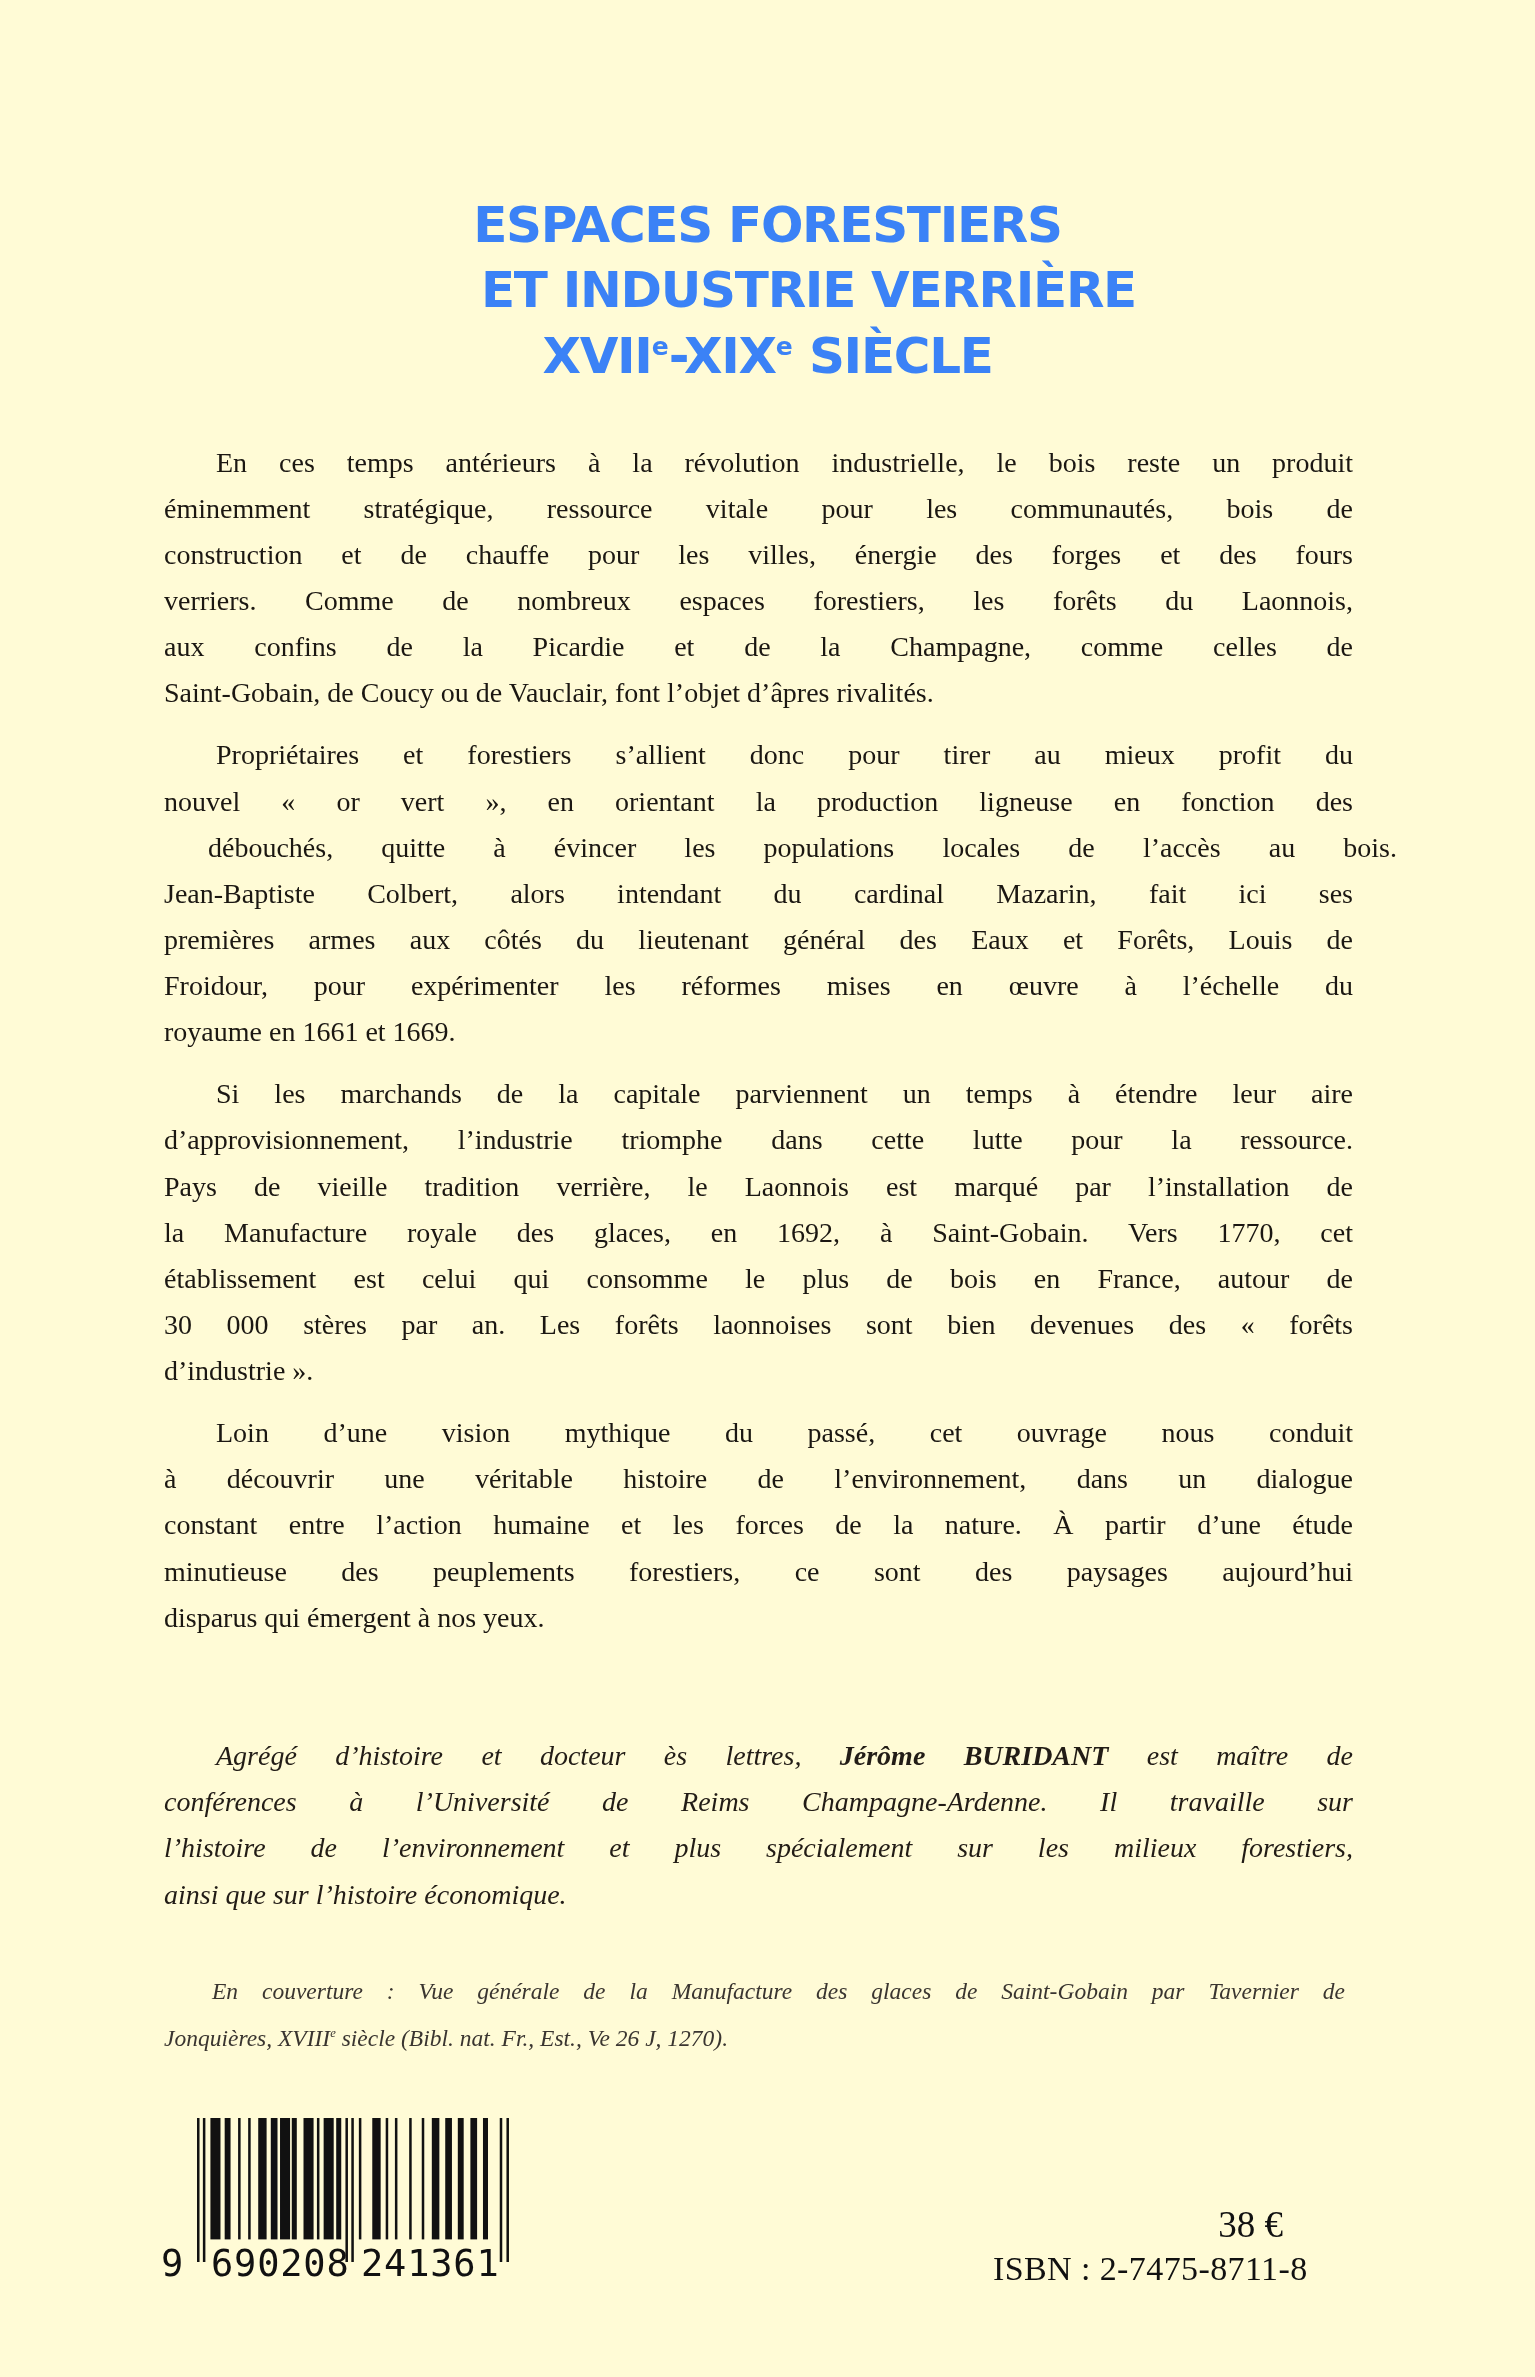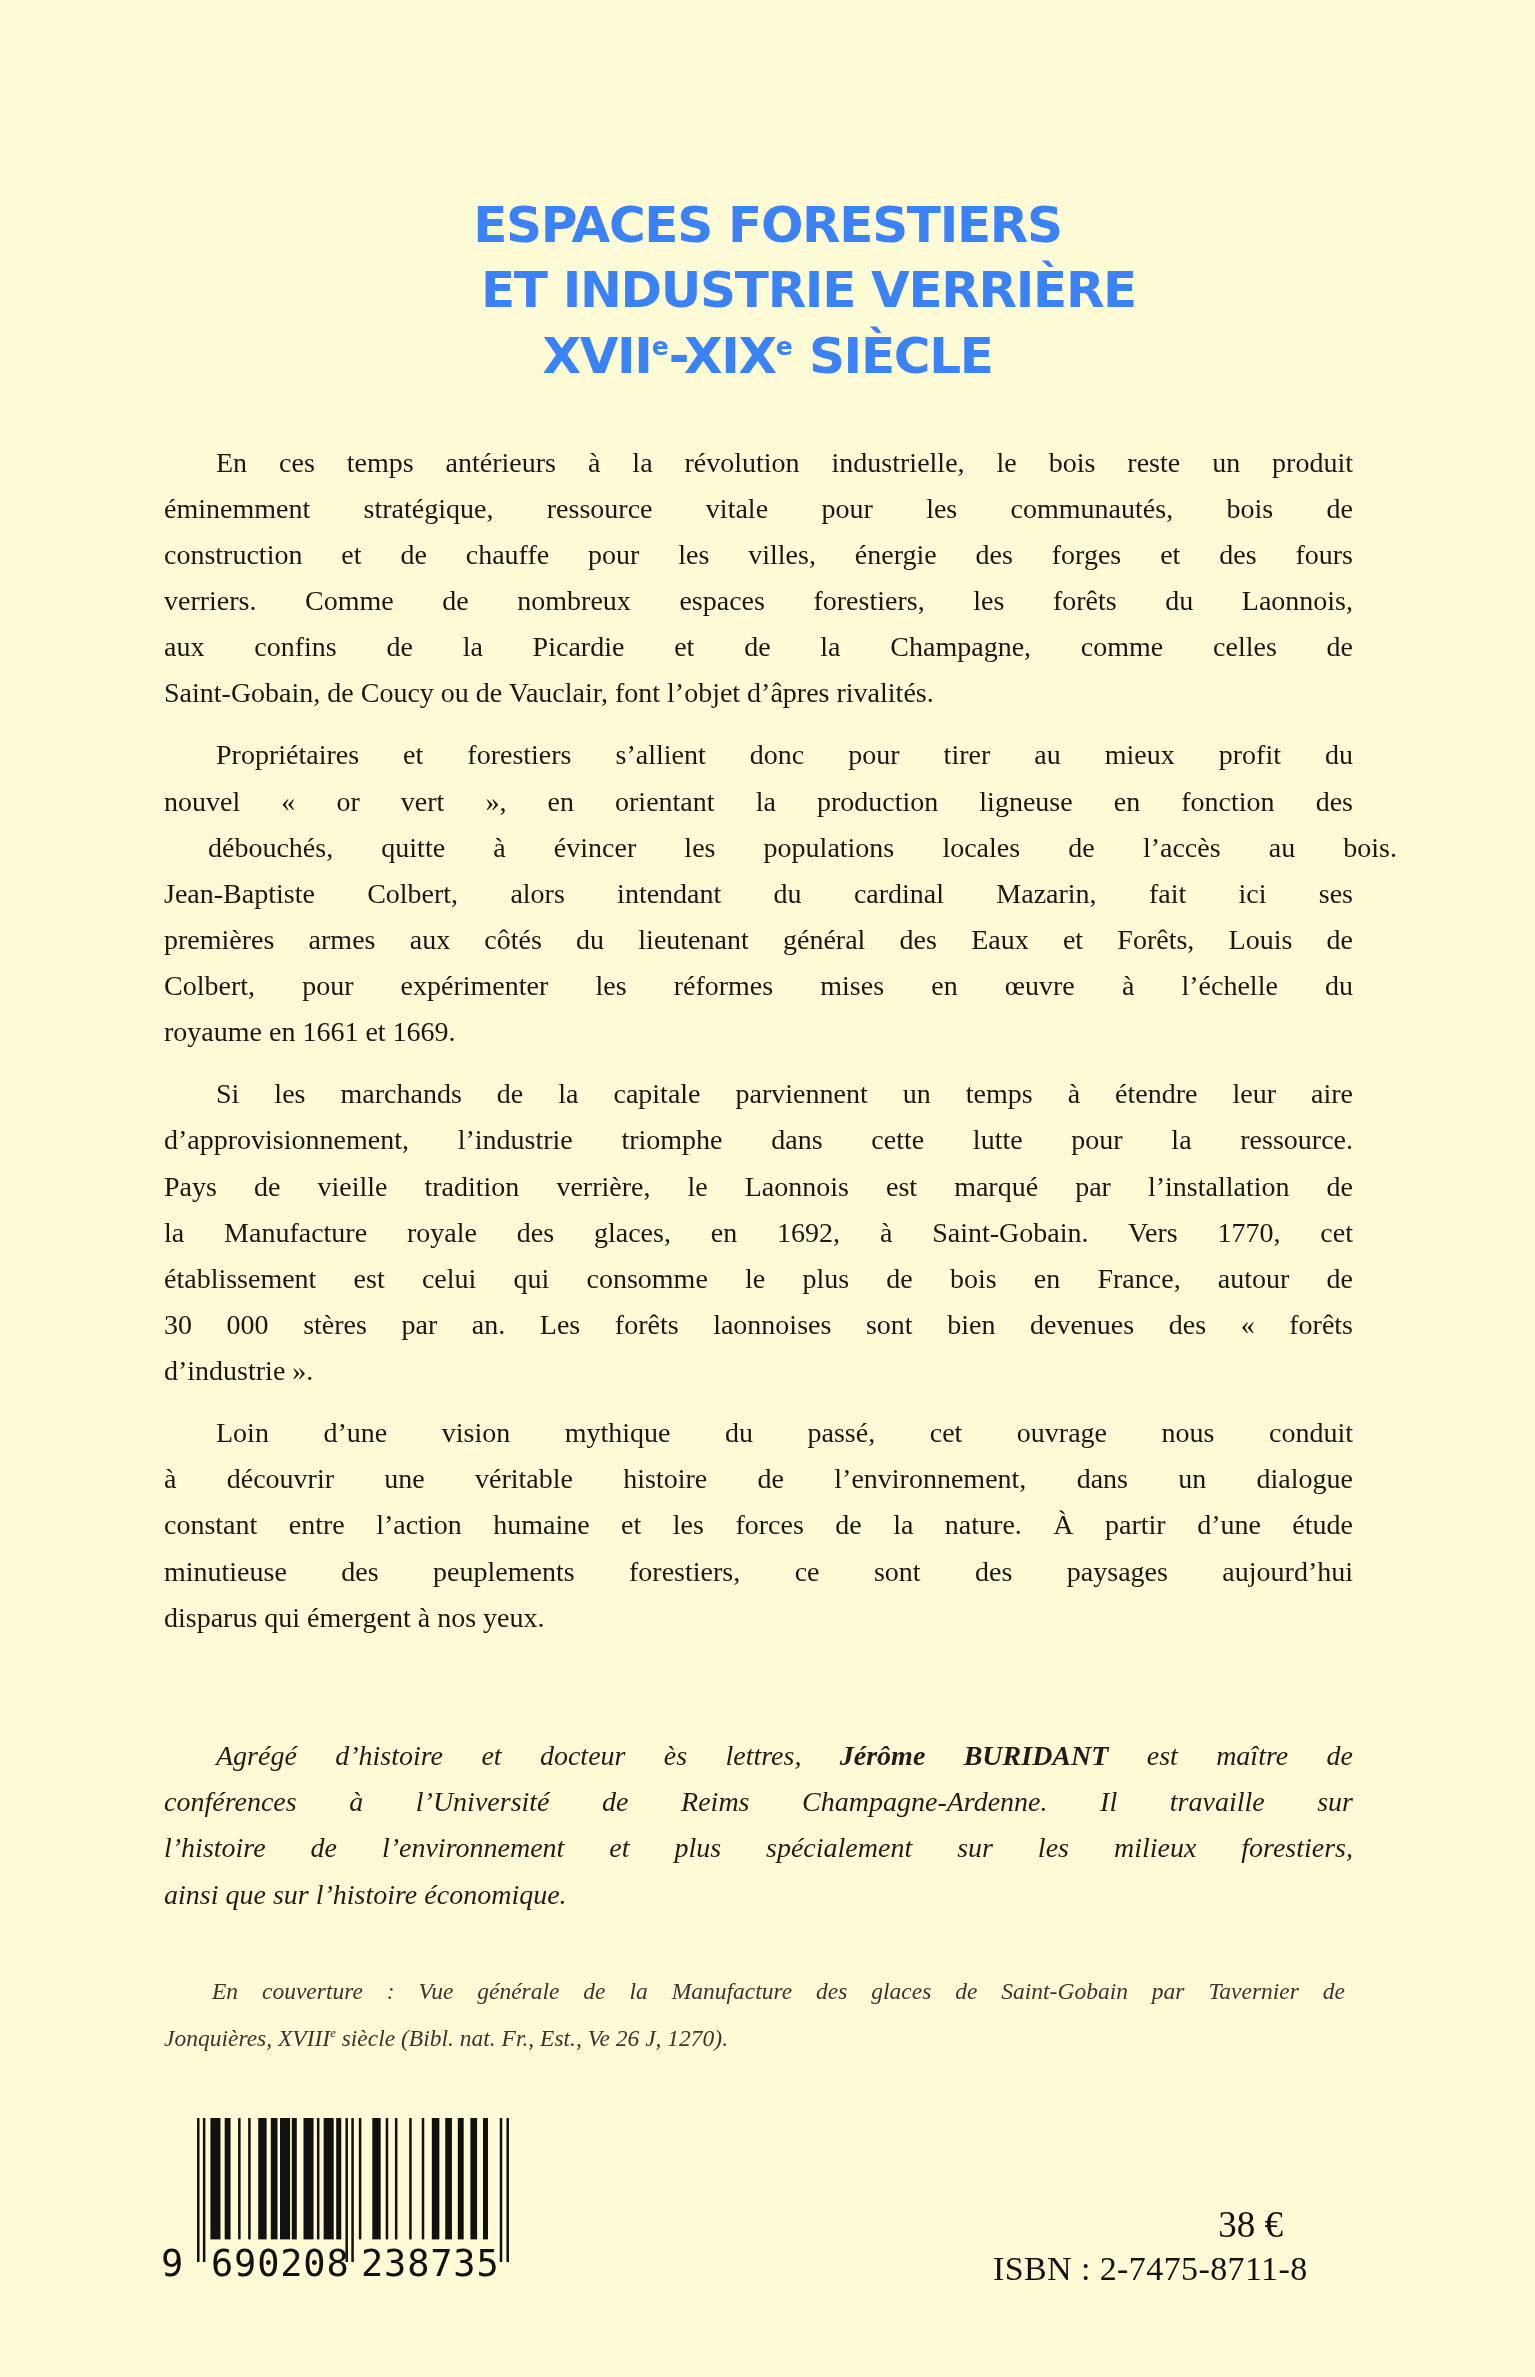--- a/index.html
+++ b/index.html
@@ -57,21 +57,21 @@
   <div class="line" style="top:825px;margin-left:44px;">
       <span>débouchés, quitte à évincer les populations locales de l’accès au bois.</span>
     </div>
   <div class="line" style="top:871px;">
       <span>Jean-Baptiste Colbert, alors intendant du cardinal Mazarin, fait ici ses</span>
     </div>
   <div class="line" style="top:917px;">
       <span>premières armes aux côtés du lieutenant général des Eaux et Forêts, Louis de</span>
     </div>
   <div class="line" style="top:963px;">
-      <span>Colbert, pour expérimenter les réformes mises en œuvre à l’échelle du</span>
+      <span>Froidour, pour expérimenter les réformes mises en œuvre à l’échelle du</span>
     </div>
   <div class="line last" style="top:1009px;">
       <span>royaume en 1661 et 1669.</span>
     </div>
 </div>
 
 <div>
   <div class="line indent" style="top:1071px;">
       <span>Si les marchands de la capitale parviennent un temps à étendre leur aire</span>
     </div>
@@ -167,18 +167,18 @@
       <rect x="311" y="0" width="7" height="145"></rect>
       <rect x="326" y="0" width="8" height="145"></rect>
       <rect x="341" y="0" width="6" height="145"></rect>
 
       <rect x="361" y="0" width="3" height="172"></rect>
       <rect x="369" y="0" width="3" height="172"></rect>
     </g>
   </svg>
   <div class="bc-digit" style="left:161px; top:2245px;">9</div>
   <div class="bc-digit" style="left:211px; top:2245px; letter-spacing:0.8px;">690208</div>
-  <div class="bc-digit" style="left:361px; top:2245px; letter-spacing:0.8px;">238735</div>
+  <div class="bc-digit" style="left:361px; top:2245px; letter-spacing:0.8px;">241361</div>
 </div>
 
 <div class="price" style="top:2206px;">38 €</div>
 <div class="isbn" style="top:2252px;">ISBN : 2-7475-8711-8</div>
 
 
 </body></html>

